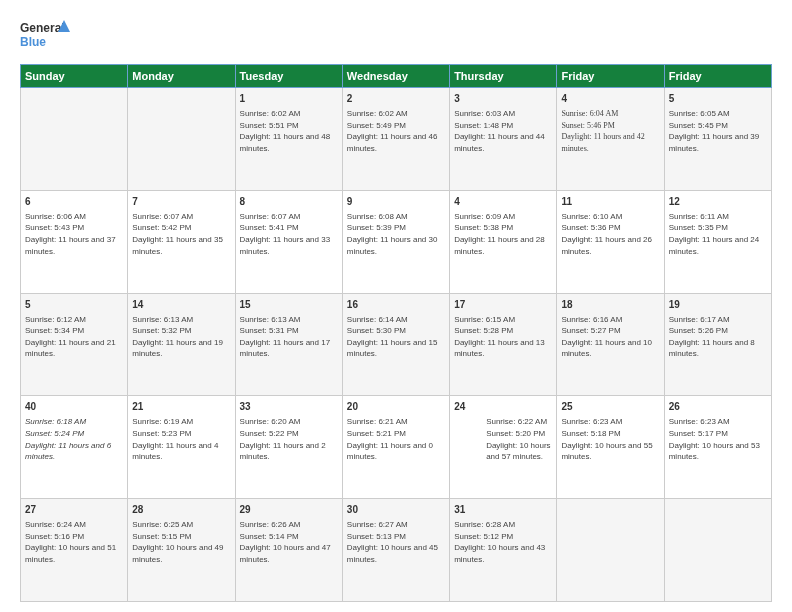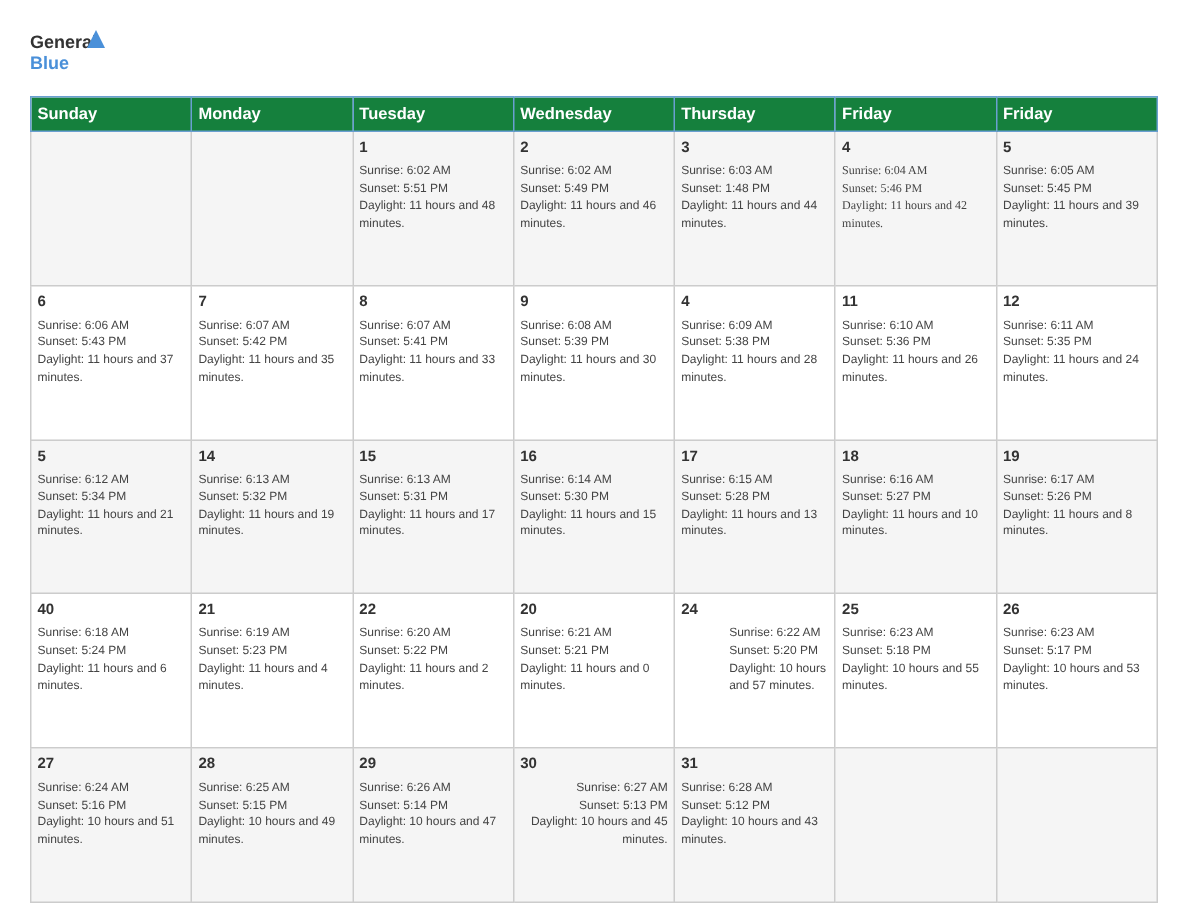--- a/index.html
+++ b/index.html
@@ -233,32 +233,32 @@
           <td>
             <span class="day-num">19</span>
             <div class="cell-content" style="white-space: pre-line;">Sunrise: 6:17 AM
 Sunset: 5:26 PM
 Daylight: 11 hours and 8 minutes.</div>
           </td>
         </tr>
         <tr>
           <td>
             <span class="day-num">40</span>
-            <div class="cell-content" style="white-space: pre-line;">Sunrise: 6:18 AM
+            <div class="cell-content" style="white-space: pre-line; font-style: italic;">Sunrise: 6:18 AM
 Sunset: 5:24 PM
 Daylight: 11 hours and 6 minutes.</div>
           </td>
           <td>
             <span class="day-num">21</span>
             <div class="cell-content" style="white-space: pre-line;">Sunrise: 6:19 AM
 Sunset: 5:23 PM
 Daylight: 11 hours and 4 minutes.</div>
           </td>
           <td>
-            <span class="day-num">22</span>
+            <span class="day-num">33</span>
             <div class="cell-content" style="white-space: pre-line;">Sunrise: 6:20 AM
 Sunset: 5:22 PM
 Daylight: 11 hours and 2 minutes.</div>
           </td>
           <td>
             <span class="day-num">20</span>
             <div class="cell-content" style="white-space: pre-line;">Sunrise: 6:21 AM
 Sunset: 5:21 PM
 Daylight: 11 hours and 0 minutes.</div>
           </td>
@@ -295,21 +295,21 @@
 Daylight: 10 hours and 49 minutes.</div>
           </td>
           <td>
             <span class="day-num">29</span>
             <div class="cell-content" style="white-space: pre-line;">Sunrise: 6:26 AM
 Sunset: 5:14 PM
 Daylight: 10 hours and 47 minutes.</div>
           </td>
           <td>
             <span class="day-num">30</span>
-            <div class="cell-content" style="white-space: pre-line; text-align: right;">Sunrise: 6:27 AM
+            <div class="cell-content" style="white-space: pre-line;">Sunrise: 6:27 AM
 Sunset: 5:13 PM
 Daylight: 10 hours and 45 minutes.</div>
           </td>
           <td>
             <span class="day-num">31</span>
             <div class="cell-content" style="white-space: pre-line;">Sunrise: 6:28 AM
 Sunset: 5:12 PM
 Daylight: 10 hours and 43 minutes.</div>
           </td>
           <td></td>

